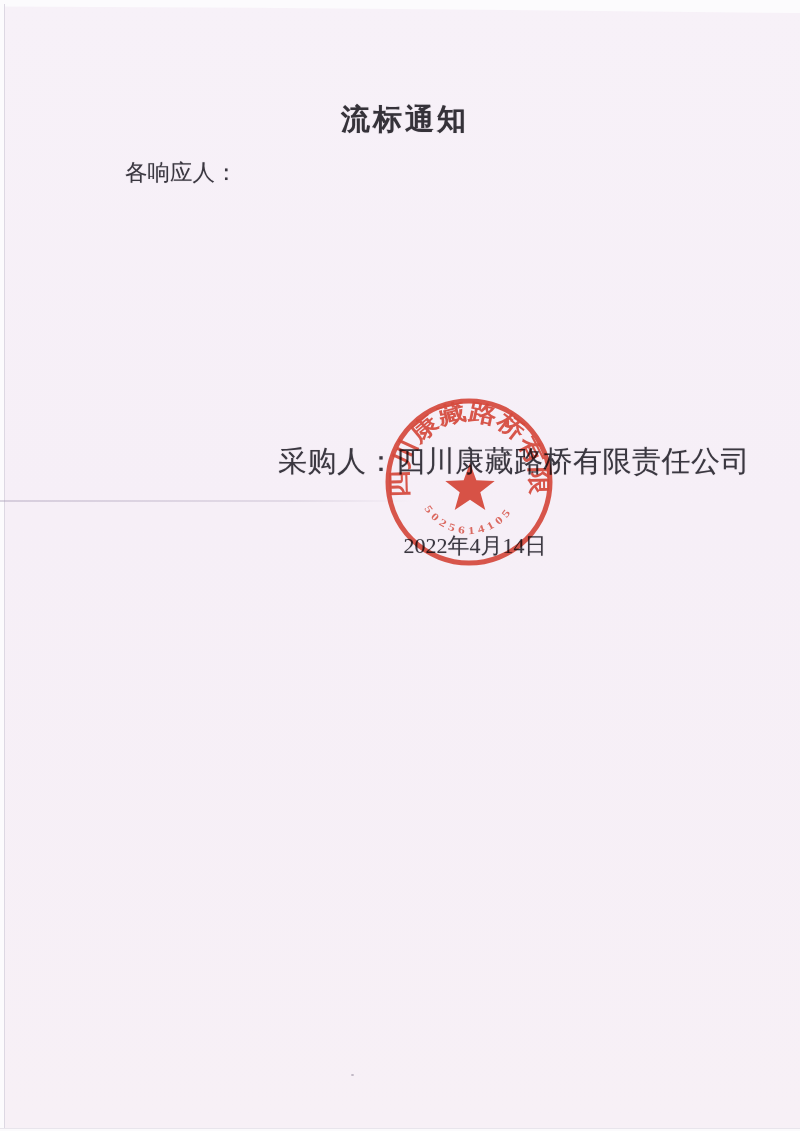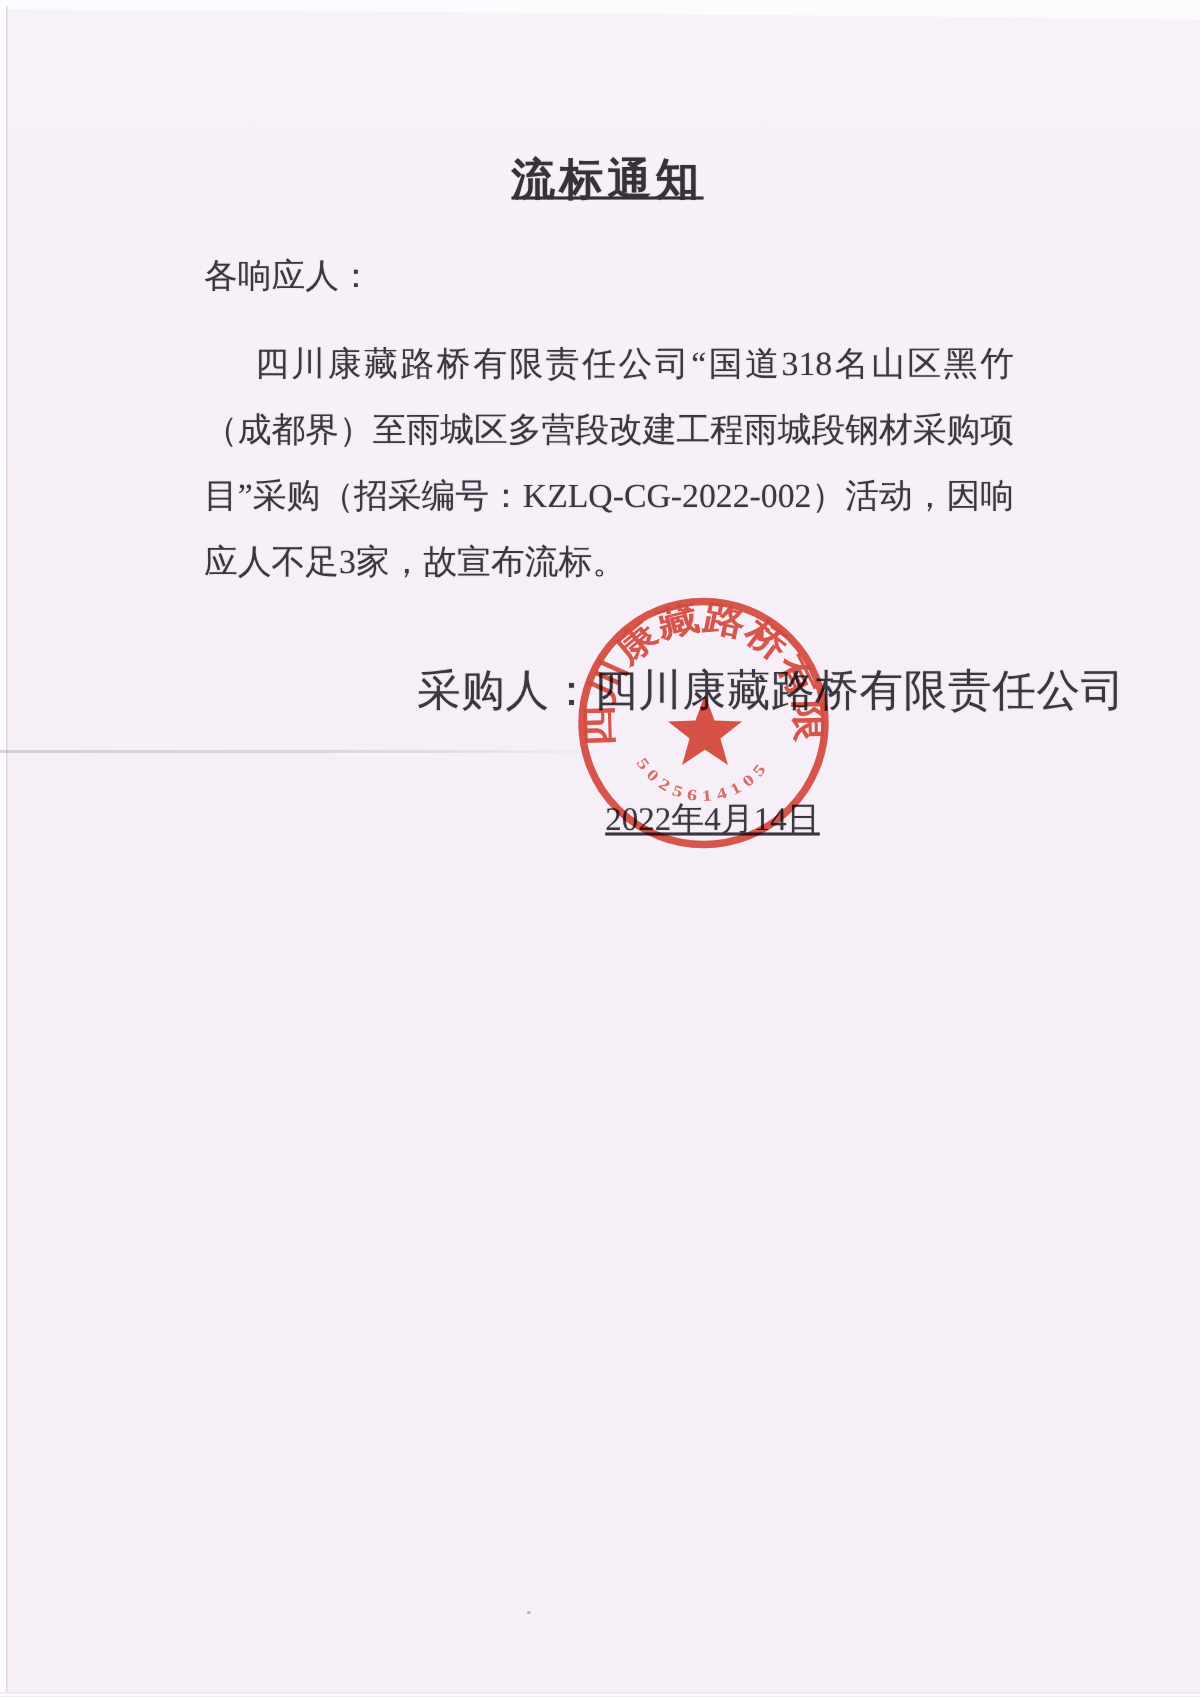--- a/index.html
+++ b/index.html
@@ -41,44 +41,42 @@
     border-radius: 50%; background: rgba(120,110,132,0.45);
   }
 
   
   .doc-title {
     position: absolute; left: 120px; top: 100px; width: 570px;
     text-align: center;
     font-size: 29px; font-weight: bold; letter-spacing: 3px;
     color: #353239;
     text-shadow: 0 0 1px rgba(53,50,57,0.35);
-    text-decoration: underline;
   }
   .doc-body {
     position: absolute; left: 121px; top: 147px; width: 570px;
     font-size: 22.5px; line-height: 44px;
     text-align: justify;
     text-shadow: 0 0 1px rgba(58,55,64,0.3);
   }
-  .doc-body p { margin: 15px; }
+  .doc-body p { margin: 4px; }
   .doc-body .para { text-indent: 34px; }
 
   .signature-line {
     position: absolute; left: 278px; top: 439px;
     font-size: 29px; line-height: 44px; letter-spacing: 0.5px;
     white-space: nowrap;
     text-shadow: 0 0 1px rgba(58,55,64,0.3);
   }
   .date-line {
     position: absolute; left: 355px; top: 524px; width: 240px;
     text-align: center;
     font-size: 22px; line-height: 44px;
     white-space: nowrap;
     text-shadow: 0 0 1px rgba(58,55,64,0.3);
-    text-decoration: underline;
   }
 
   
   .stamp {
     position: absolute; left: 369px; top: 382px; width: 200px; height: 200px;
     mix-blend-mode: multiply;
     opacity: 0.9;
     pointer-events: none;
   }
   .stamp text {
@@ -94,21 +92,20 @@
   <div class="edge-top"></div>
   <div class="edge-left"></div>
   <div class="edge-bottom"></div>
   <div class="fold-line"></div>
   <div class="speck"></div>
 
   <div class="doc-title">流标通知</div>
 
   <div class="doc-body">
     <p>各响应人：</p>
-    <p class="para">四川康藏路桥有限责任公司“国道318名山区黑竹（成都界）至雨城区多营段改建工程雨城段钢材采购项目”采购（招采编号：KZLQ-CG-2022-002）活动，因响应人不足3家，故宣布流标。</p>
   </div>
 
   <div class="signature-line">采购人：四川康藏路桥有限责任公司</div>
 
   <div class="date-line">2022年4月14日</div>
 
   <svg class="stamp" viewBox="0 0 200 200" xmlns="http://www.w3.org/2000/svg">
     <defs>
       <path id="ringTextPath" d="M 41.74 121.2 A 62 62 0 1 1 158.26 121.2" fill="none"></path>
       <path id="serialPath" d="M 52.9 122 A 52 52 0 0 0 147.1 122" fill="none"></path>

